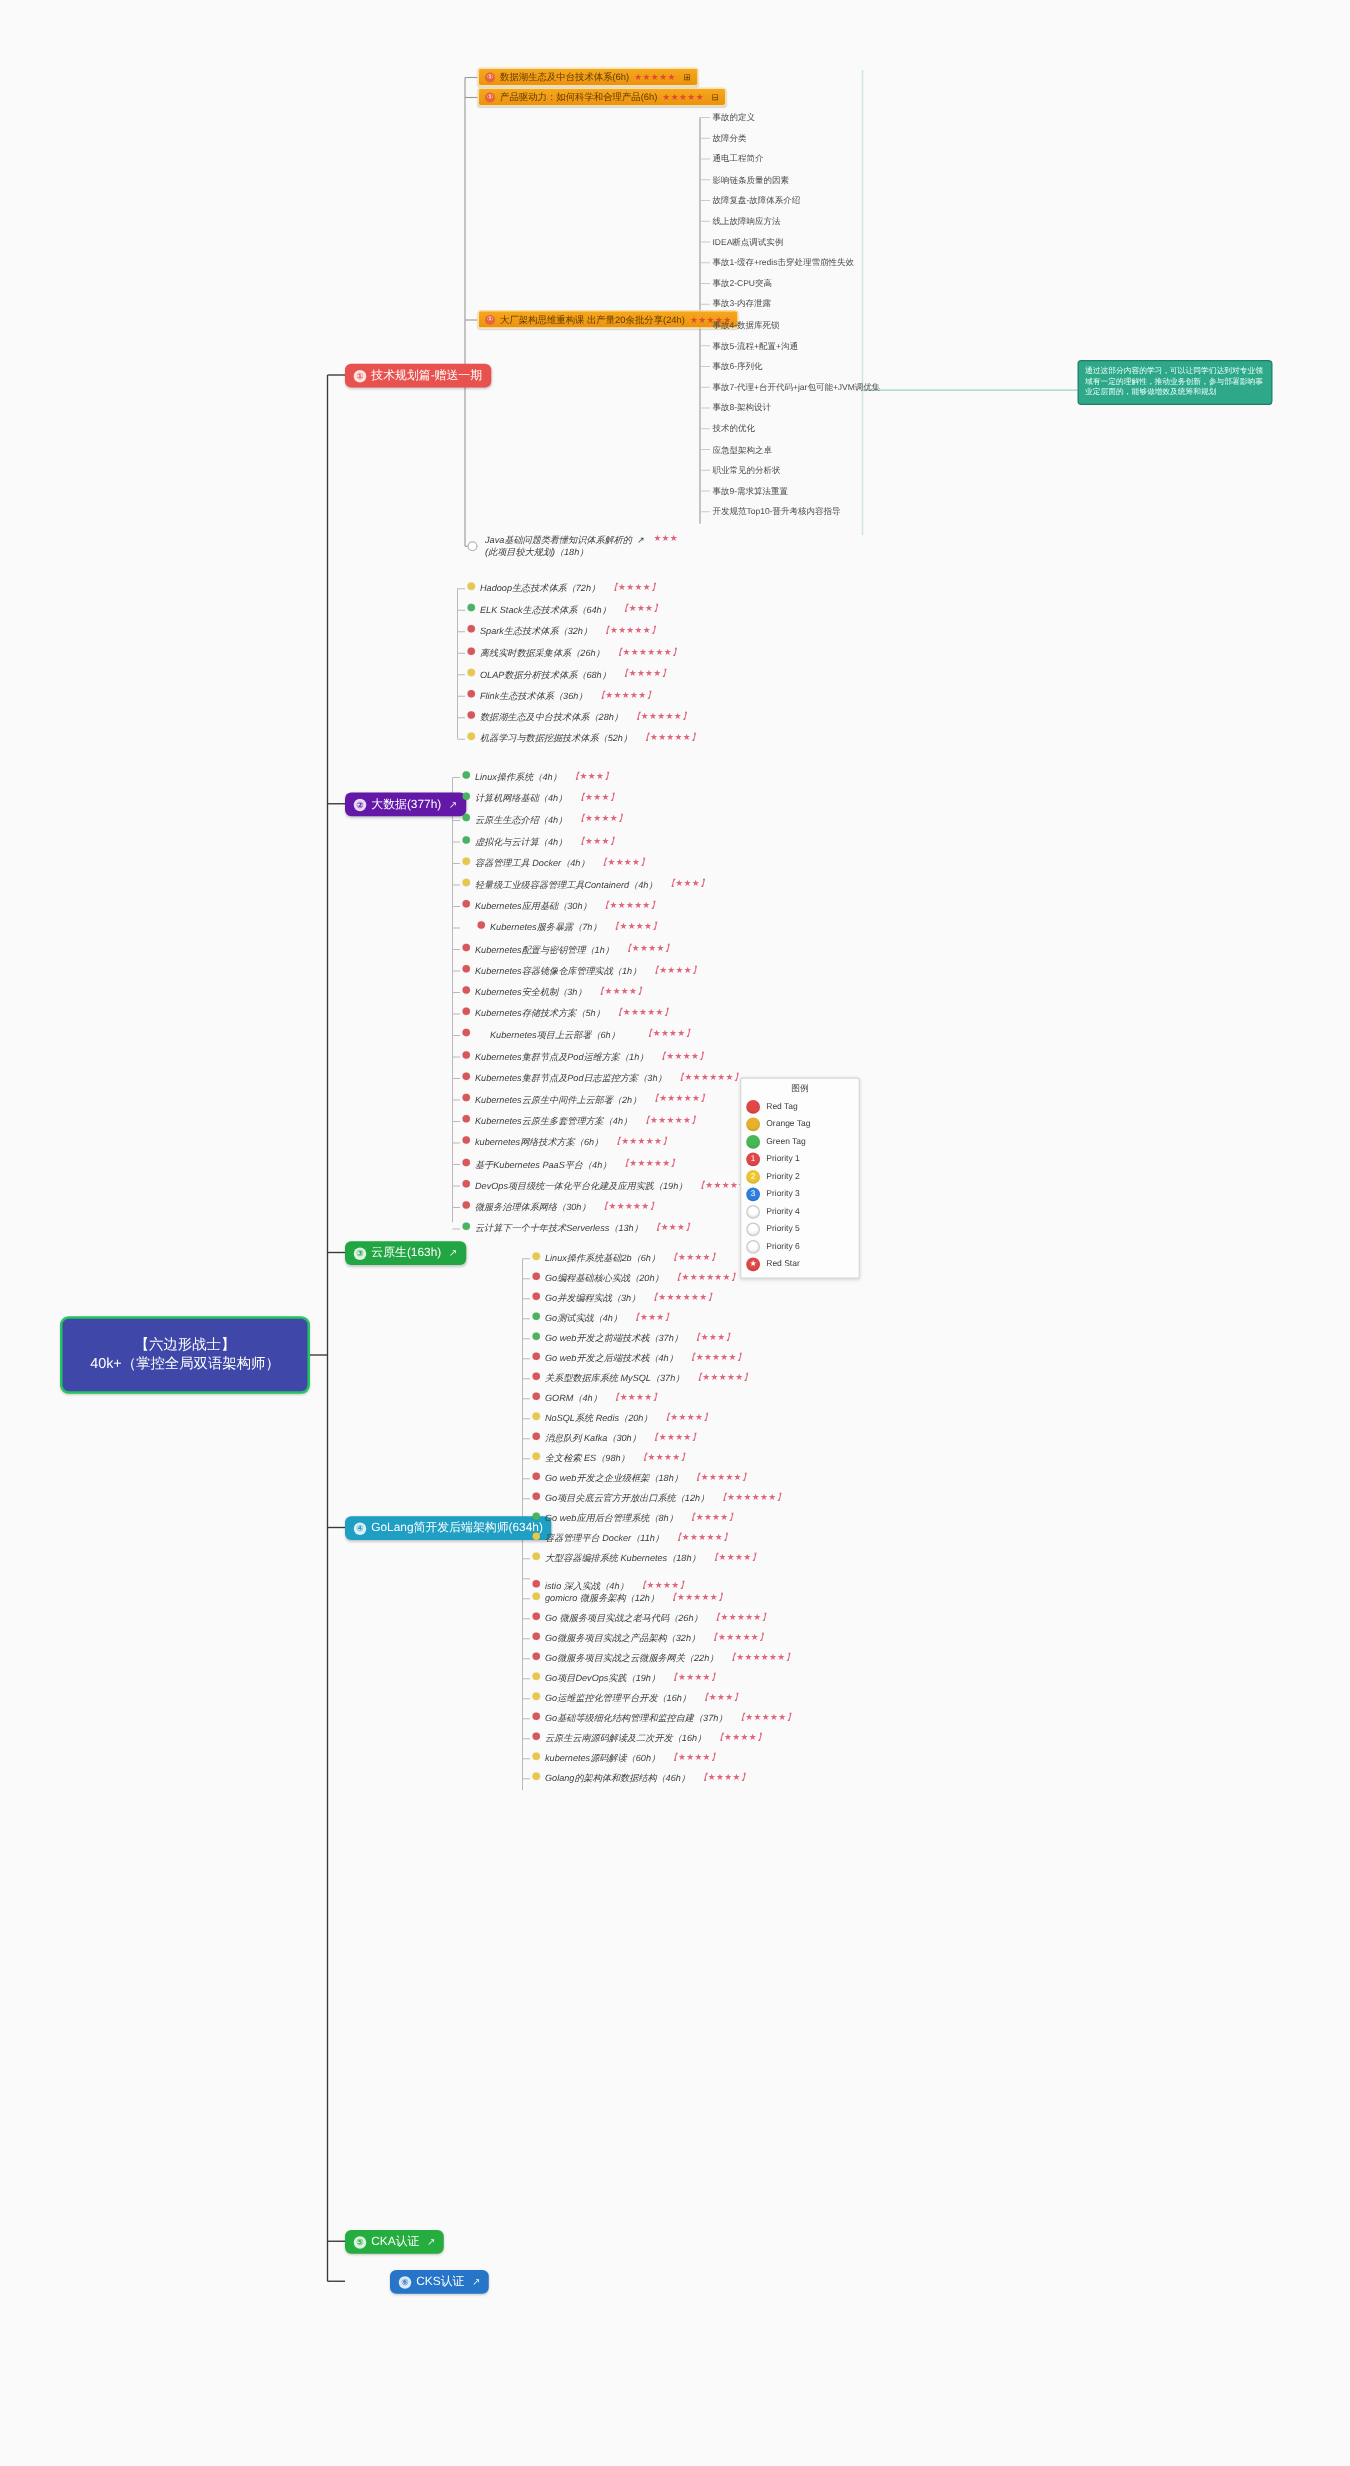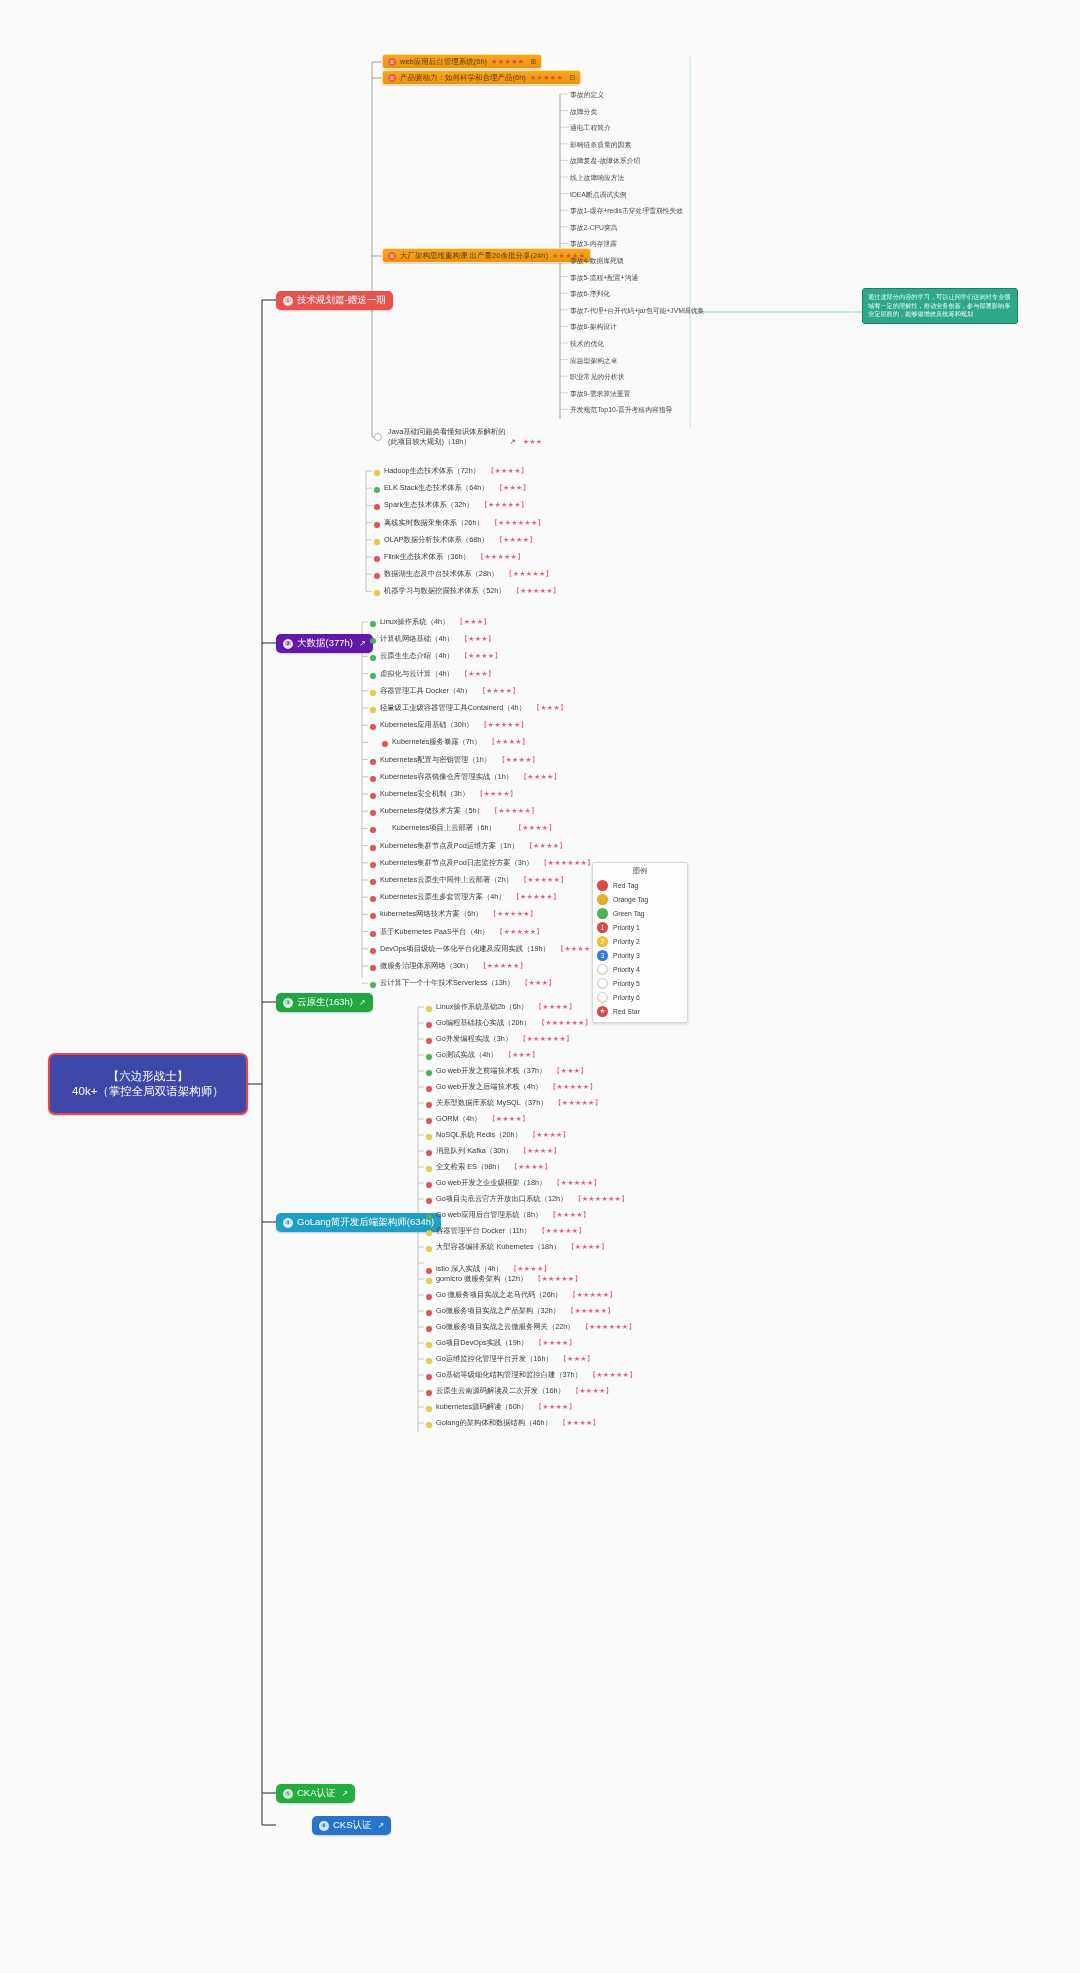--- a/index.html
+++ b/index.html
@@ -20,21 +20,21 @@
     width: 1080px; height: 1973px;
     pointer-events: none;
   }
 
   
   .root-node {
     position: absolute;
     left: 48px; top: 1053px;
     width: 200px; height: 62px;
     background: #3f48a8;
-    border: 2px solid #ef4444;
+    border: 2px solid #22c55e;
     border-radius: 7px;
     color: #fff;
     font-size: 11.5px;
     line-height: 15px;
     display: flex; align-items: center; justify-content: center;
     text-align: center;
     padding: 3px 8px;
     box-shadow: 0 1px 2px rgba(0,0,0,.18);
   }
   .root-node .rl { display:block; }
@@ -103,26 +103,27 @@
     font-size:5.5px; display:flex; align-items:center; justify-content:center;
     flex:0 0 auto;
   }
   .orange-row .stars { color:#e04b2f; font-size:7px; letter-spacing:.4px; }
   .orange-row .tailicon { font-size:7px; color:#6b4000; margin-left:2px; }
 
   
   .leaf {
     position: absolute;
     display: flex;
-    align-items: flex-end;
+    align-items: flex-start;
     gap: 4px;
     font-size: 7.3px;
     color: #3b3b3b;
     white-space: nowrap;
     line-height: 10px;
+    font-style: italic;
   }
   .leaf .bullet {
     width: 6px; height: 6px;
     border-radius: 50%;
     flex: 0 0 auto;
     box-shadow: 0 0 0 .5px rgba(0,0,0,.07);
   }
   .b-yellow { background:#e8c84a; }
   .b-green  { background:#48b361; }
   .b-red    { background:#d9565a; }
@@ -361,21 +362,21 @@
   </div>
 
   <div class="pill blue" style="left:276px; top:1816px;margin-left:36px;">
     <span class="num">⑥</span>
     <span>CKS认证</span>
     <span class="lnk">↗</span>
   </div>
 
   <div class="orange-row" style="left:382px; top:54px;">
     <span class="dot-o">①</span>
-    <span>web应用后台管理系统(6h)</span>
+    <span>数据湖生态及中台技术体系(6h)</span>
     <span class="stars">★★★★★</span>
     <span class="tailicon">⊞</span>
   </div>
 
   <div class="orange-row" style="left:382px; top:70px;">
     <span class="dot-o">①</span>
     <span>产品驱动力：如何科学和合理产品(6h)</span>
     <span class="stars">★★★★★</span>
     <span class="tailicon">⊟</span>
   </div>

